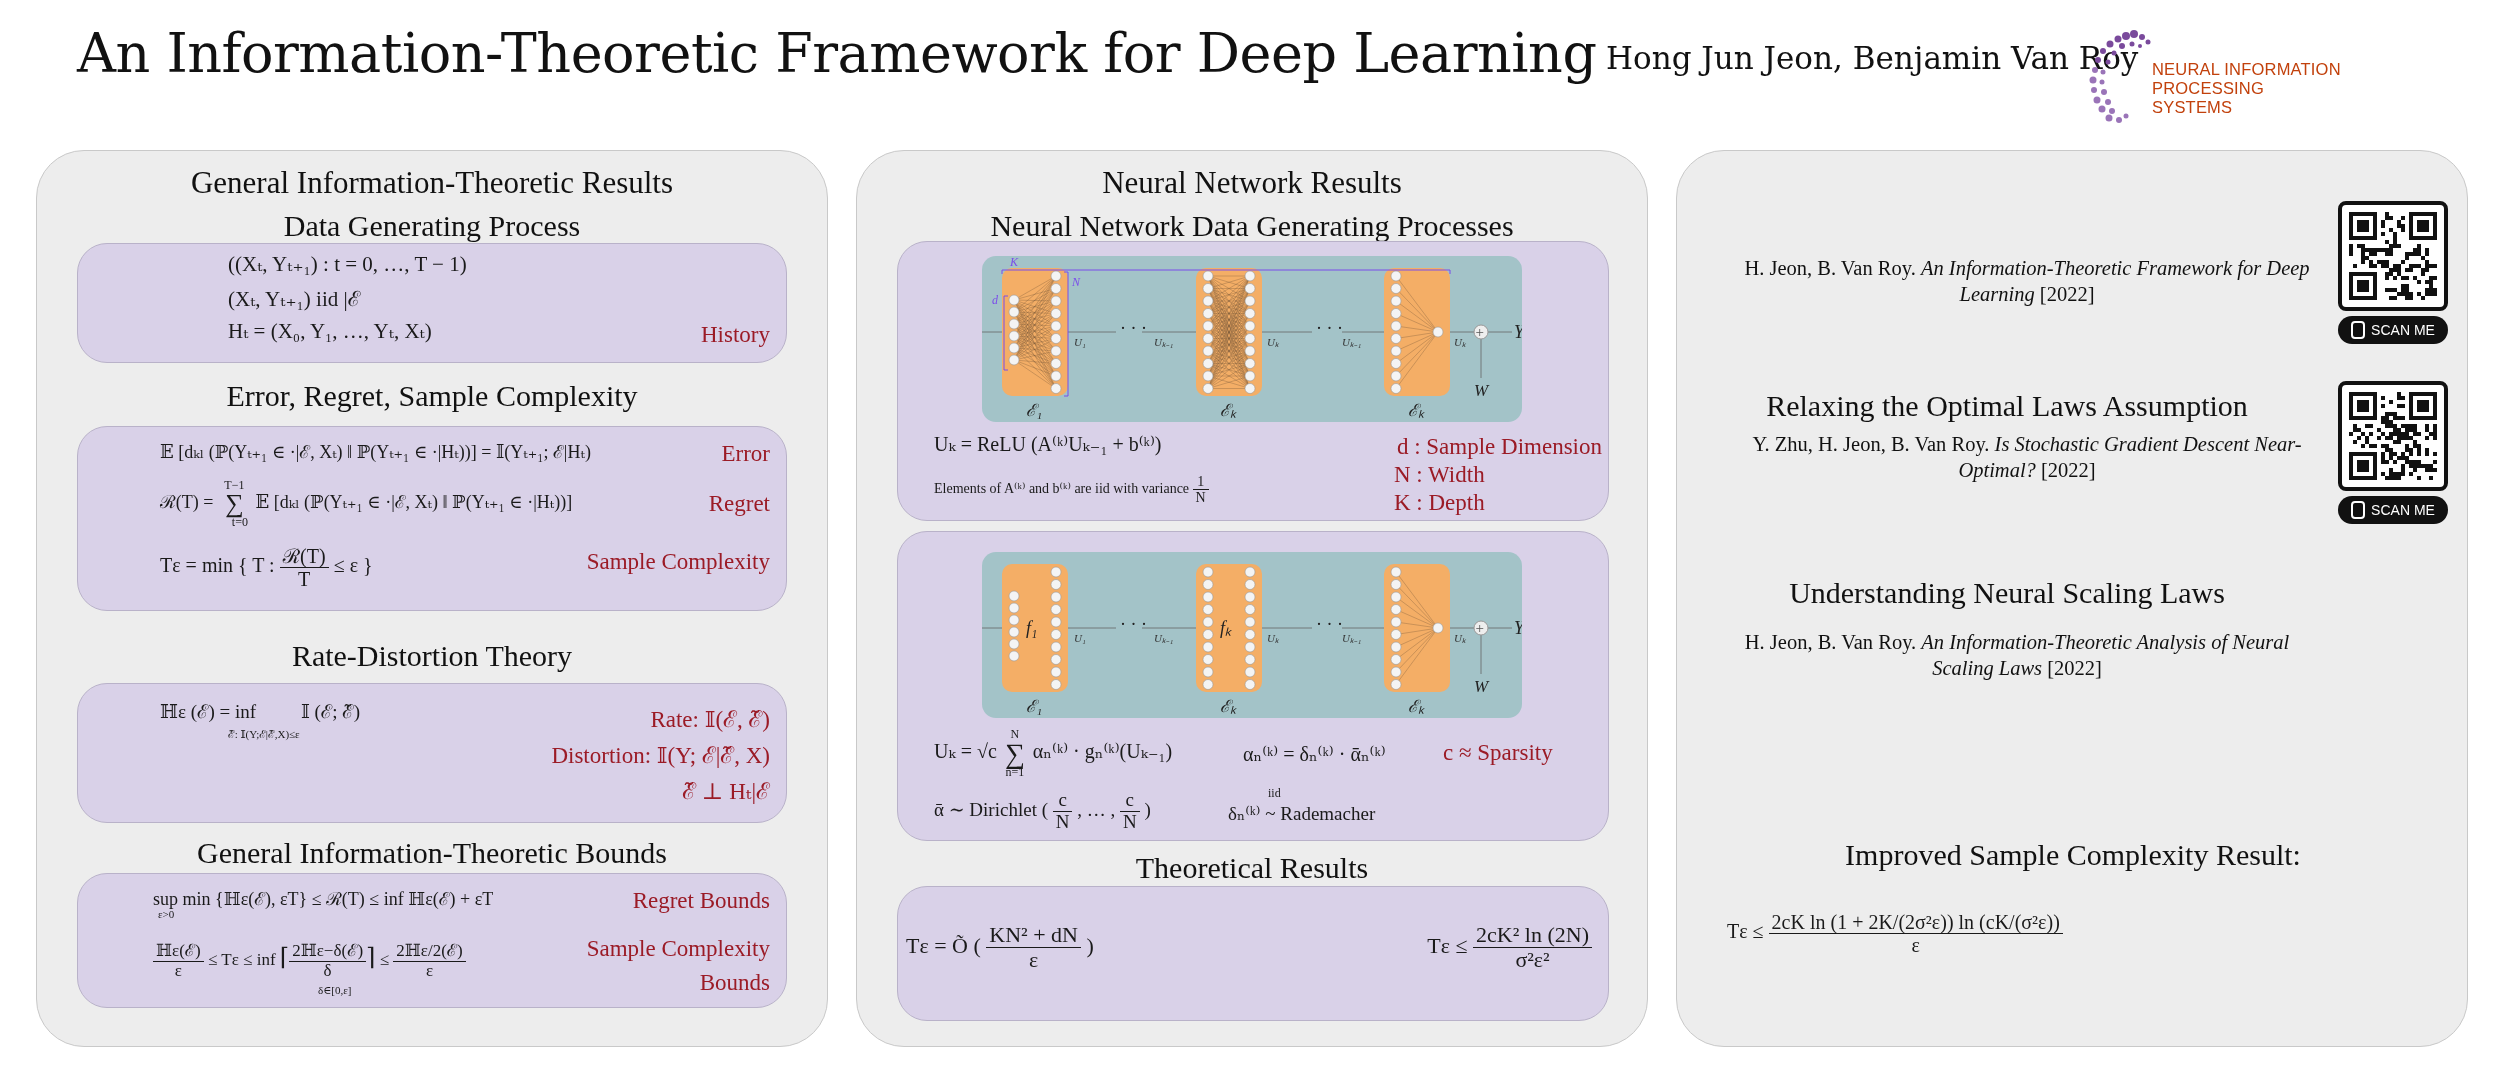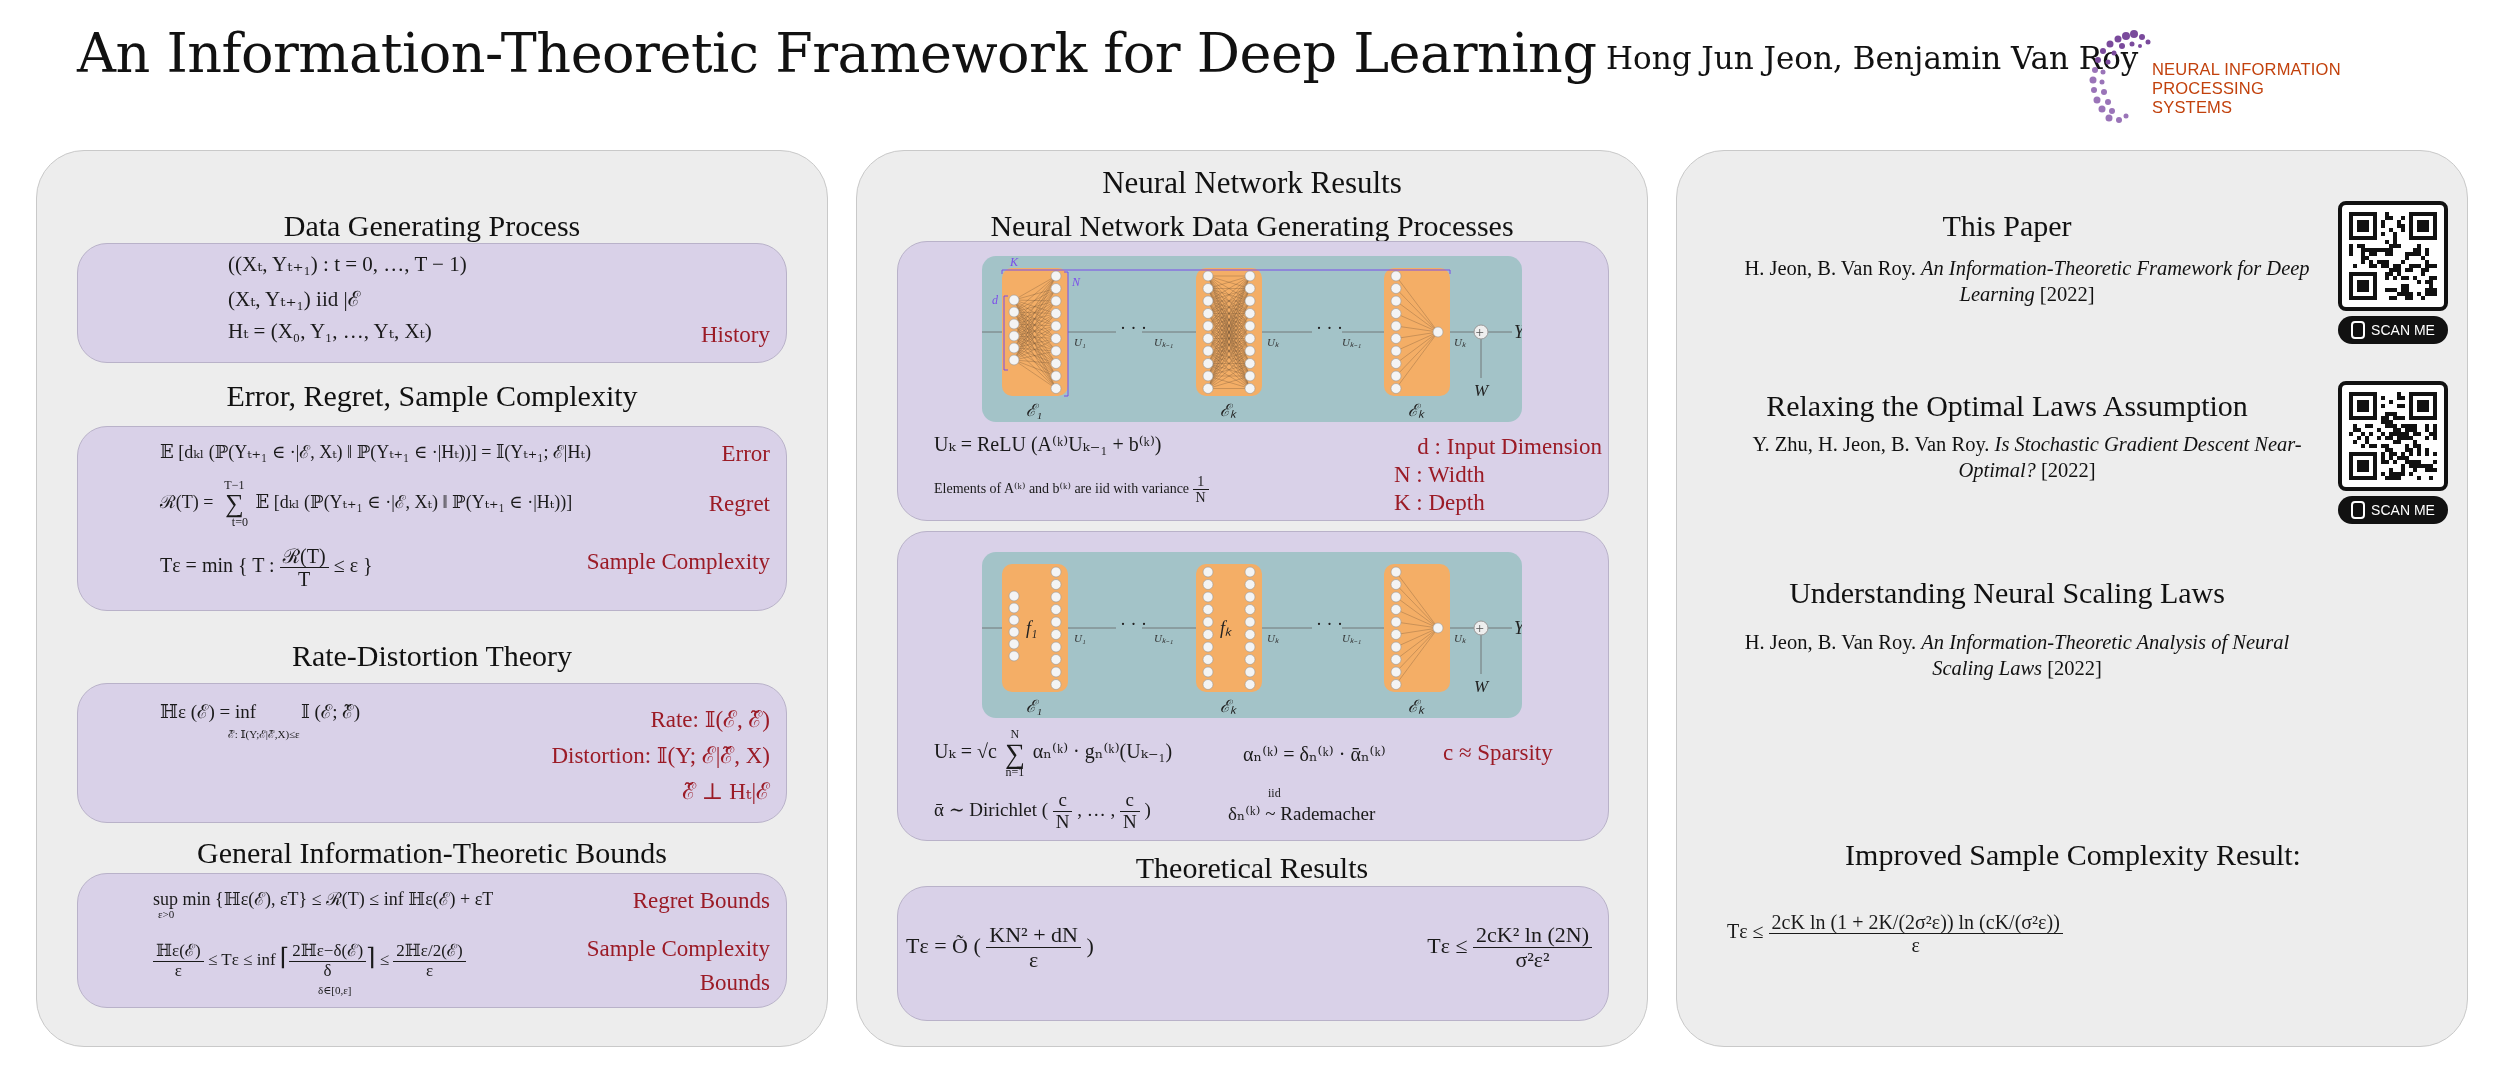--- a/index.html
+++ b/index.html
@@ -76,20 +76,21 @@
         <circle cx="38" cy="88" r="2.5"></circle>
     </g>
   </svg>
   <div class="logo-text">
     <div>NEURAL INFORMATION</div>
     <div>PROCESSING SYSTEMS</div>
   </div>
 </div>
 
 <div class="panel" id="p1">
+  <div class="h1" style="top:14px;">General Information-Theoretic Results</div>
   <div class="h2" style="top:58px;">Data Generating Process</div>
 
   <div class="box" style="left:40px; top:92px; width:710px; height:120px;">
     <div class="math" style="left:150px; top:8px;">((Xₜ, Yₜ₊₁) : t = 0, …, T − 1)</div>
     <div class="math" style="left:150px; top:40px;">(Xₜ, Yₜ₊₁) iid |ℰ</div>
     <div class="math" style="left:150px; top:75px;">Hₜ = (X₀, Y₁, …, Yₜ, Xₜ)</div>
     <div class="red" style="right:16px; top:78px;">History</div>
   </div>
 
   <div class="h2" style="top:228px;">Error, Regret, Sample Complexity</div>
@@ -404,21 +405,21 @@
           <text x="90" y="30" font-size="12" fill="#7b4dea" font-family="Liberation Serif, serif" font-style="italic">N</text>
           <path d="M26 40 L22 40 L22 114 L26 114" fill="none" stroke="#7b4dea" stroke-width="1"></path>
           <text x="10" y="48" font-size="12" fill="#7b4dea" font-family="Liberation Serif, serif" font-style="italic">d</text>
         </svg>
     </div>
     <div class="math" style="left:36px; top:190px; font-size:20px;">Uₖ = ReLU (A⁽ᵏ⁾Uₖ₋₁ + b⁽ᵏ⁾)</div>
     <div class="math" style="left:36px; top:232px; font-size:14px;">
       <span>Elements of A⁽ᵏ⁾ and b⁽ᵏ⁾ are iid with variance</span>
       <span class="frac"><span class="num">1</span><span>N</span></span>
     </div>
-    <div class="red" style="right:6px; top:192px;">d : Input Dimension</div>
+    <div class="red" style="right:6px; top:192px;">d : Sample Dimension</div>
     <div class="red" style="left:496px; top:220px;">N : Width</div>
     <div class="red" style="left:496px; top:248px;">K : Depth</div>
   </div>
 
   <div class="box" style="left:40px; top:380px; width:712px; height:310px;">
     <div class="nn" style="left:84px; top:20px; width:540px; height:166px;">
       <svg width="540" height="166" id="nn2">
           <rect x="20" y="12" width="66" height="128" rx="10" fill="#f4ae66"></rect>
           <rect x="214" y="12" width="66" height="128" rx="10" fill="#f4ae66"></rect>
           <rect x="402" y="12" width="66" height="128" rx="10" fill="#f4ae66"></rect>
@@ -541,21 +542,20 @@
     </div>
     <div class="math" style="right:16px; top:36px; font-size:22px;">
       <span>Tε ≤</span>
       <span class="frac"><span class="num">2cK² ln (2N)</span><span>σ²ε²</span></span>
     </div>
   </div>
 </div>
 
 <div class="panel" id="p3">
 
-  <div class="ref-title" style="left:0; width:660px; top:58px;">This Paper</div>
   <div class="ref" style="left:40px; width:620px; top:104px;">
     <span>H. Jeon, B. Van Roy.</span>
     <i>An Information-Theoretic Framework for Deep Learning</i>
     <span>[2022]</span>
   </div>
   <div class="qr" style="left:661px; top:50px;">
     <div class="qr-code"><svg width="88" height="88" class="qrsvg">
           <rect x="0" y="0" width="28" height="28" fill="#111"></rect>
           <rect x="4" y="4" width="20" height="20" fill="#fff"></rect>
           <rect x="8" y="8" width="12" height="12" fill="#111"></rect>

